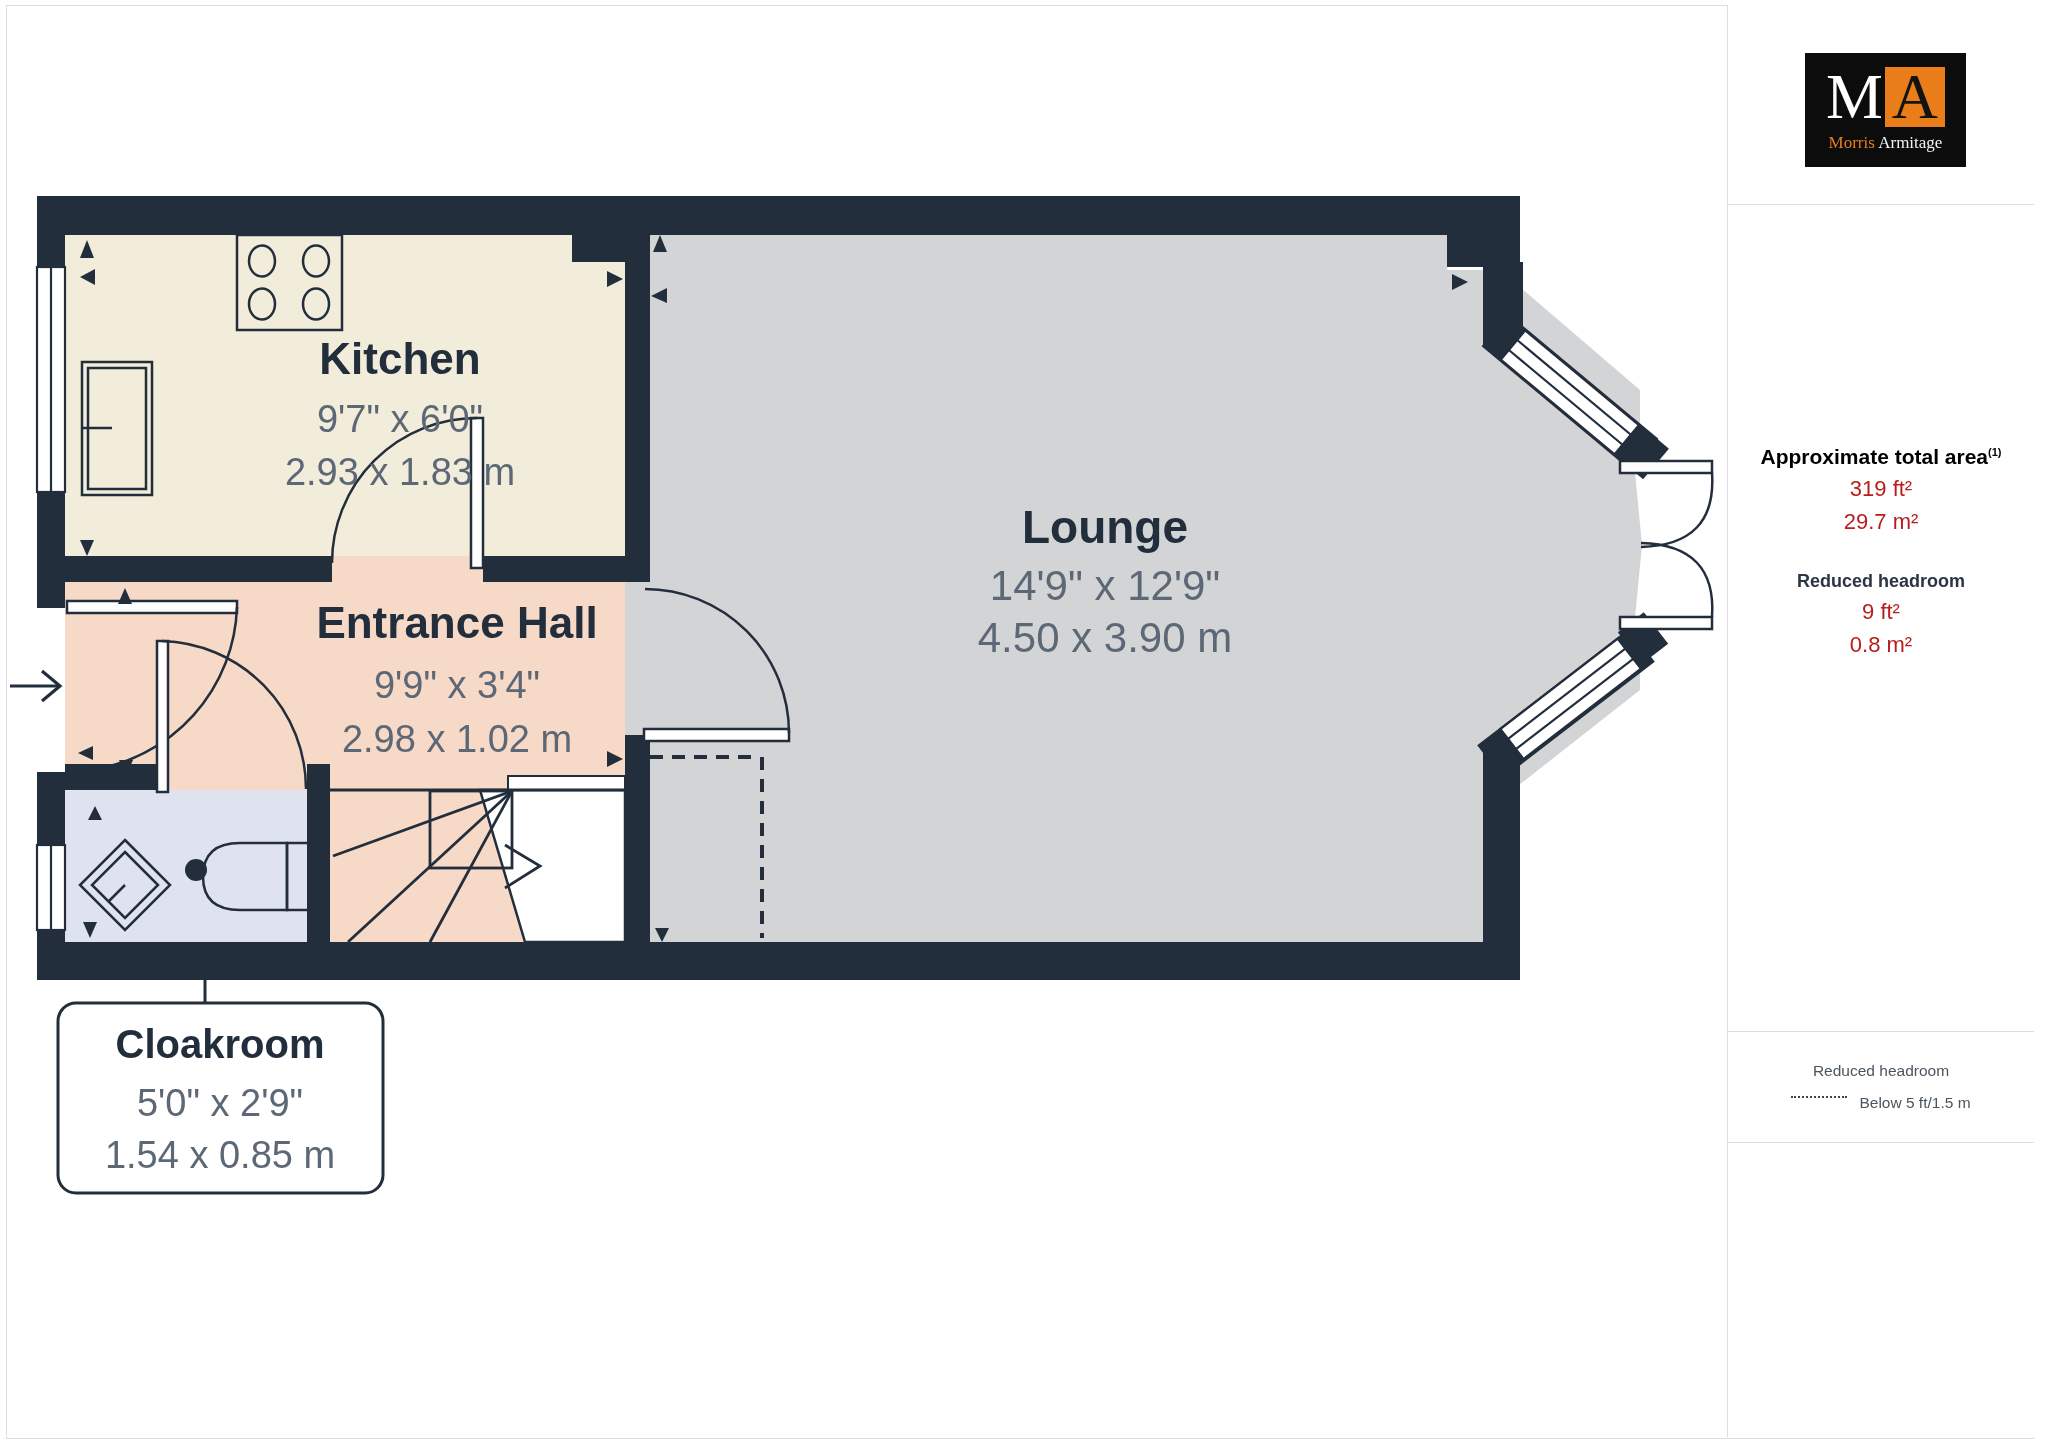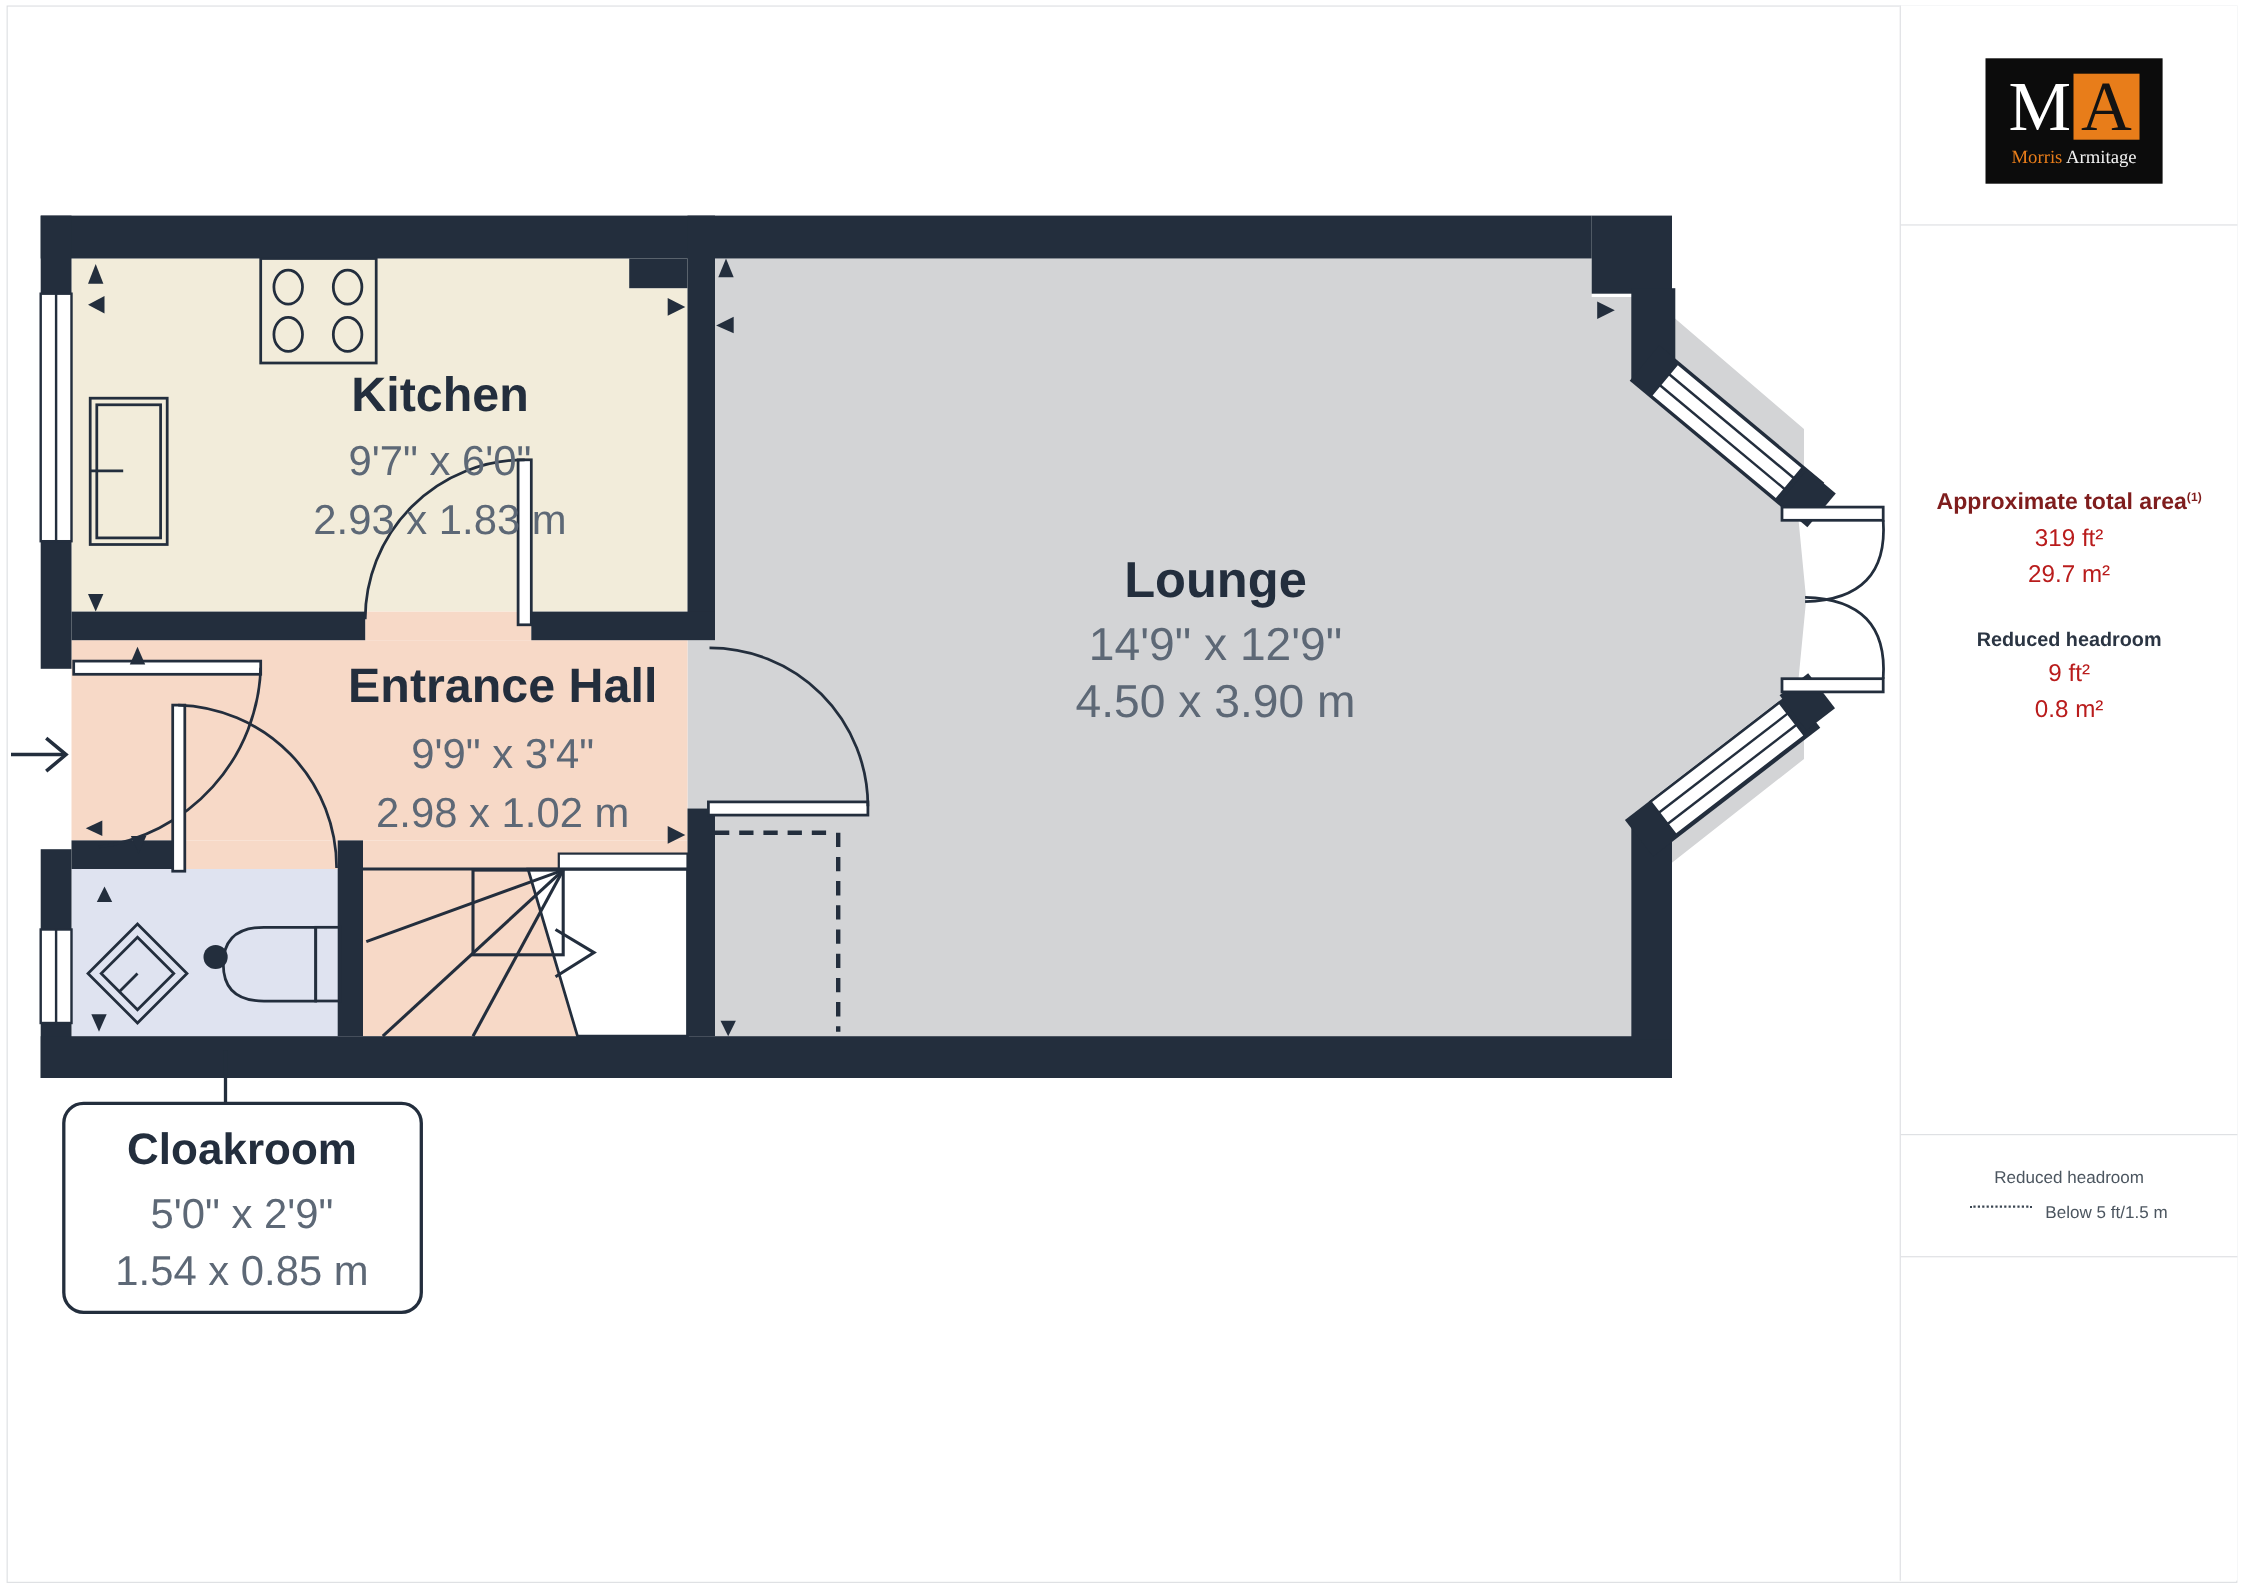--- a/index.html
+++ b/index.html
@@ -11,21 +11,21 @@
   .sb-section{box-sizing:border-box;width:100%;border-bottom:1px solid #dcdee1;position:relative;}
   .sb-logo{height:200px;border-bottom:1px solid #dcdee1;}
   .logo-box{position:absolute;left:77px;top:48px;width:161px;height:114px;background:#0c0c0c;display:flex;flex-direction:column;align-items:center;justify-content:center;}
   .logo-initials{font-family:"Liberation Serif","DejaVu Serif",serif;font-size:64px;line-height:60px;display:flex;align-items:center;}
   .logo-m{color:#ffffff;}
   .logo-a{color:#131313;background:#e87d1a;padding:0 7px;margin-left:2px;}
   .logo-name{font-family:Liberation Serif, serif;font-size:17px;margin-top:6px;white-space:nowrap;}
   .logo-first{color:#e87d1a;}
   .logo-last{color:#f3f3f3;}
   .sb-area{height:827px;text-align:center;padding-top:240px;box-sizing:border-box;}
-  .sb-area-title{font-size:21px;font-weight:bold;color:#7f1d1d;}
+  .sb-area-title{font-size:21px;font-weight:bold;color:#000000;}
   .sb-area-title sup{font-size:11px;}
   .sb-val{font-size:22px;color:#b91c1c;margin-top:7px;}
   .sb-sub{font-size:18px;font-weight:bold;color:#2b3543;margin-top:36px;}
   .sb-note{height:81px;display:flex;align-items:center;justify-content:center;font-size:15.5px;color:#4b555f;text-align:center;}
   .sb-legend{height:111px;text-align:center;font-size:15.5px;color:#4b555f;padding-top:30px;box-sizing:border-box;}
   .legend-row{margin-top:14px;display:flex;justify-content:center;}
   .dash-sample{display:inline-block;width:56px;border-bottom:2px dotted #3a4551;margin-right:12px;height:2px;}
   .sb-disclaimer{height:211px;border-bottom:none;text-align:center;padding:32px 26px 0 26px;box-sizing:border-box;font-size:15.5px;line-height:21px;color:#4b555f;}
   .sb-brand{margin-top:24px;font-size:20px;color:#333c47;letter-spacing:1px;}
   .sb-brand b{letter-spacing:0;}

